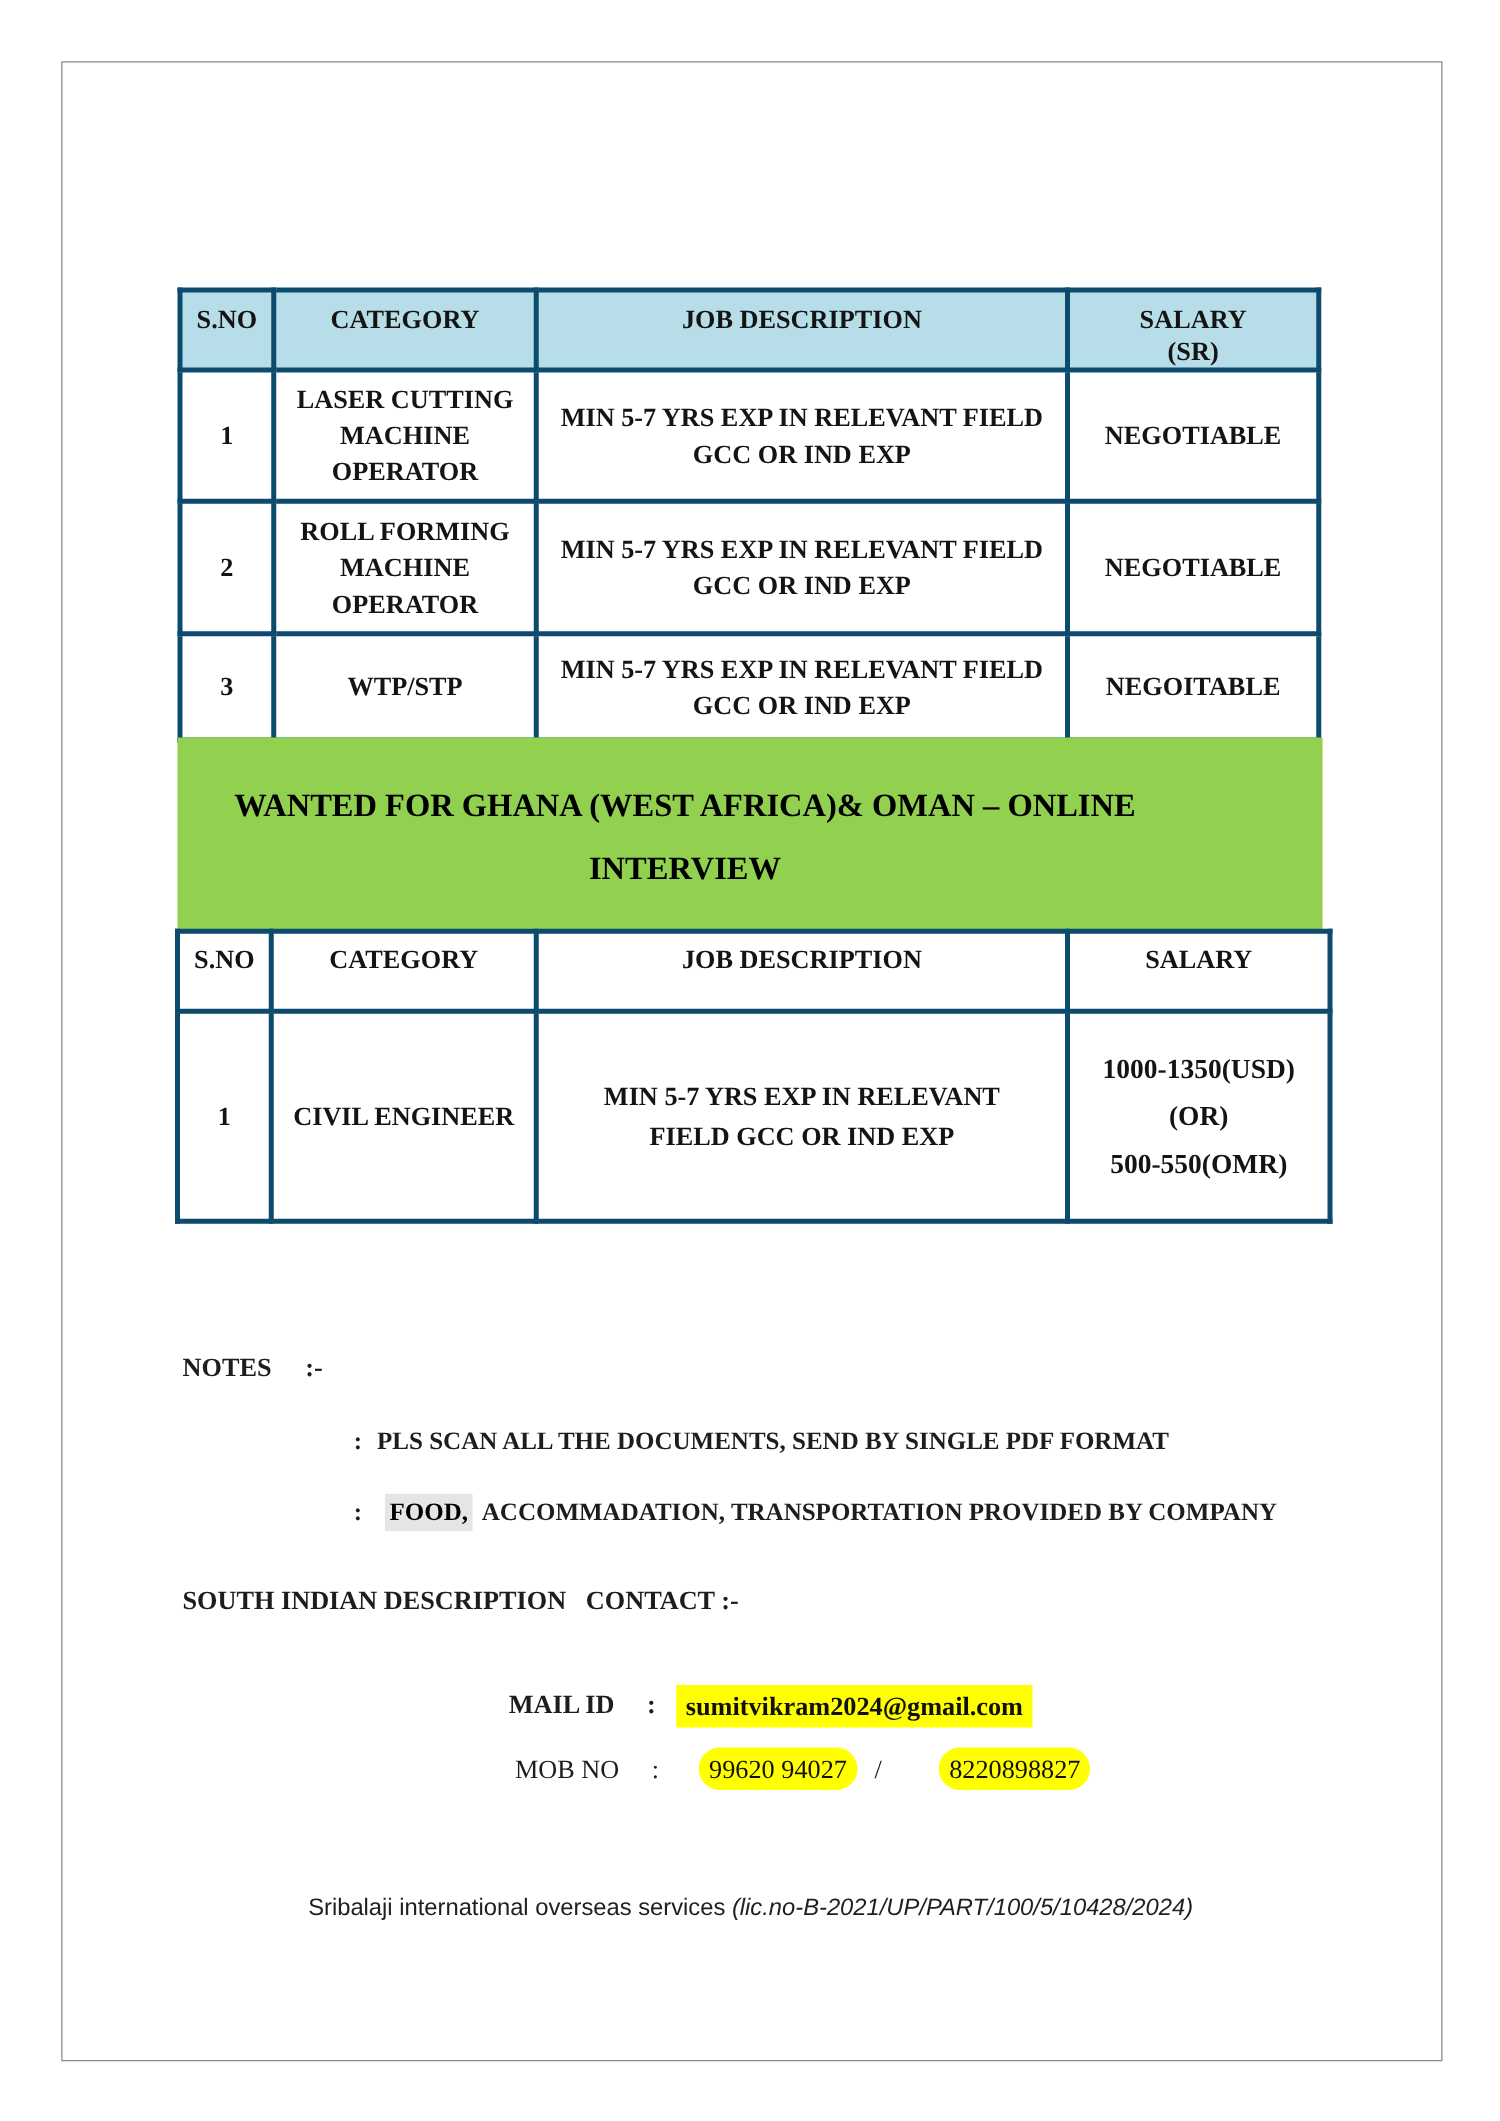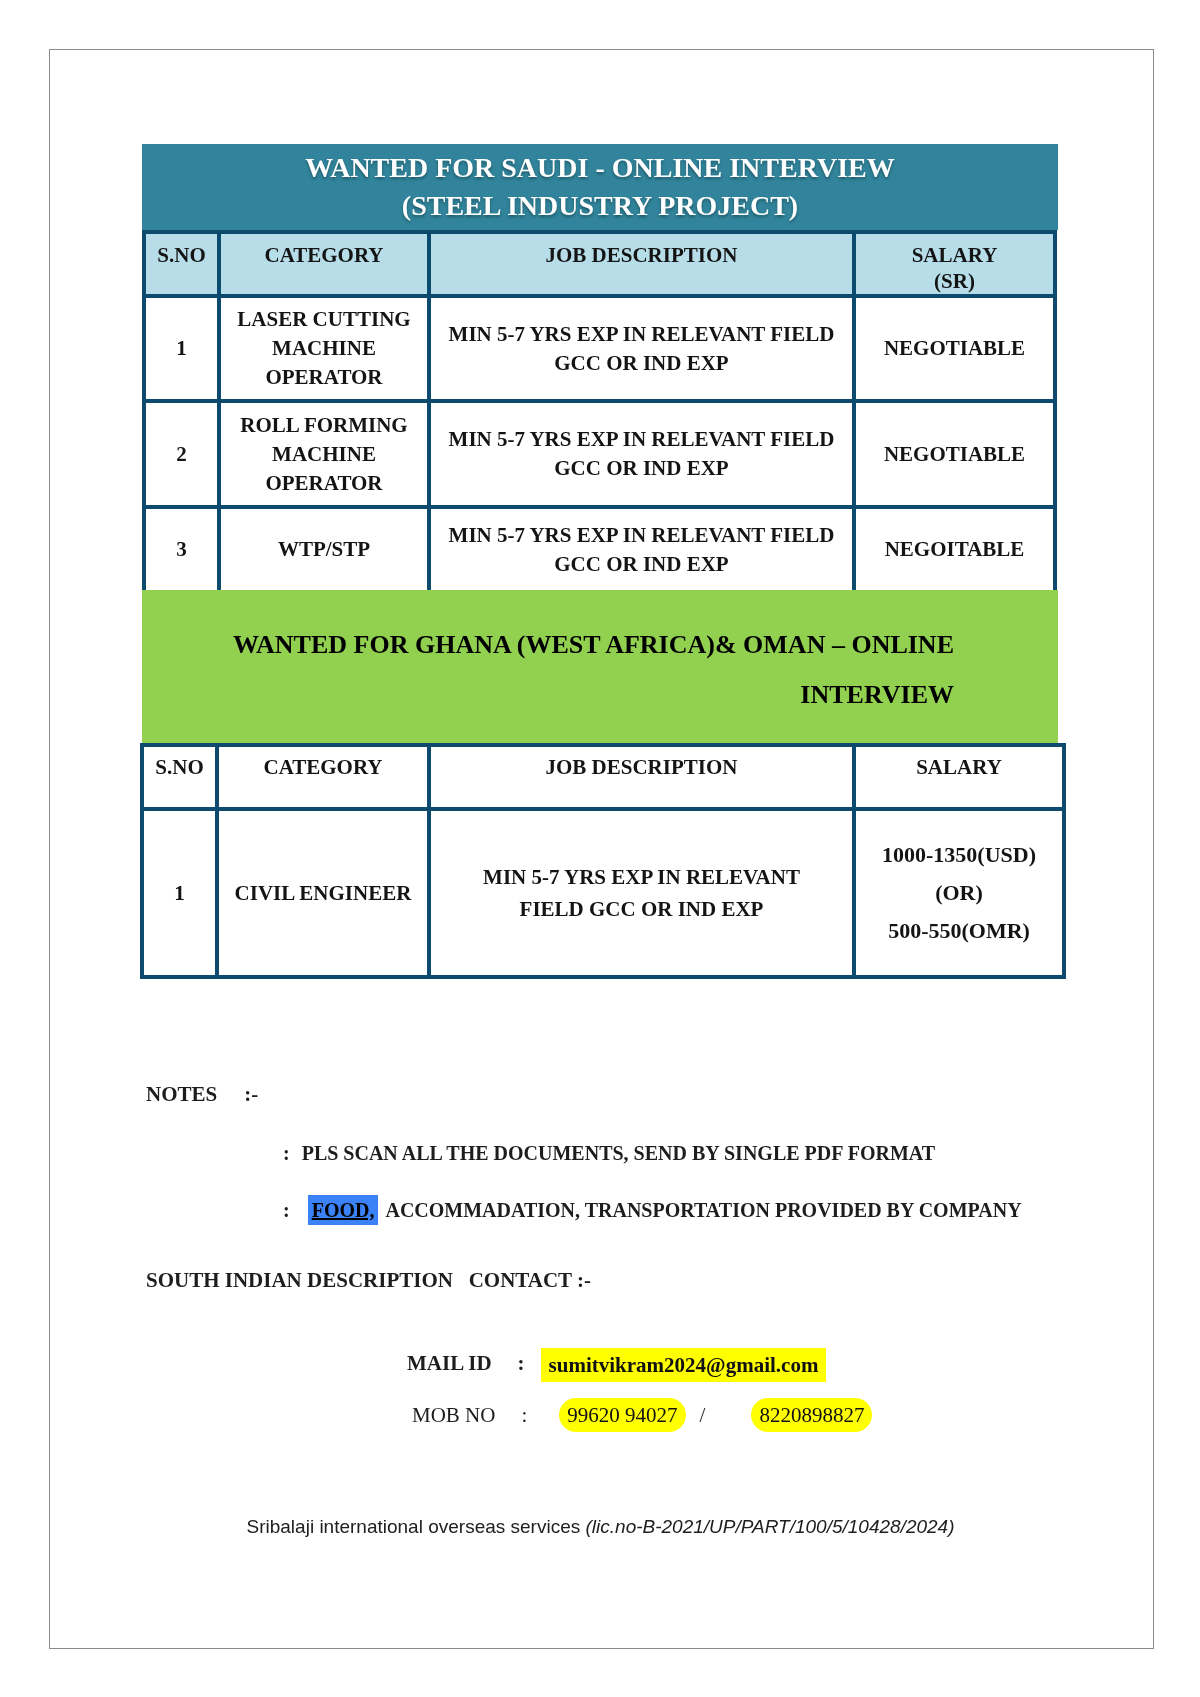--- a/index.html
+++ b/index.html
@@ -33,32 +33,32 @@
   .t2{left:140px;top:743px;width:922px;font-size:21px;}
   .t2 th{background:#ffffff;vertical-align:top;padding-top:8px;font-size:21px;}
   .t2 .hrow{height:64px;}
   .t2 .r1{height:168px;}
   .t2 td{line-height:32px;}
   .t2 .salary-cell{font-size:22px;line-height:38px;}
   
   .banner-ghana{
     position:absolute;left:142px;top:590px;width:916px;height:155px;
     background:#92D050;color:#000000;font-weight:bold;font-size:26px;line-height:50px;
-    padding-top:30px;padding-right:104px;box-sizing:border-box;text-align:right;overflow:hidden;
+    padding-top:30px;padding-right:104px;box-sizing:border-box;text-align:center;overflow:hidden;
   }
   
   .notes-row{position:absolute;left:146px;top:1080px;display:flex;gap:27px;
     font-weight:bold;font-size:21px;line-height:28px;color:#1d1d1d;}
   .note-line{position:absolute;left:283px;display:flex;align-items:baseline;
     font-weight:bold;font-size:20px;line-height:28px;color:#1d1d1d;}
   .note-1{top:1139px;}
   .note-2{top:1195px;}
   .note-line .colon{flex:0 0 auto;}
   .note-line .ntext{margin-left:12px;white-space:pre-wrap;}
-  .hl-green{margin-left:18px;background:#3b82f6;color:#000000;padding:1px 4px;text-decoration:underline;}
+  .hl-green{margin-left:18px;background:#e5e5e5;color:#000000;padding:1px 4px;}
   .after-hl{margin-left:7px;white-space:pre-wrap;}
   .south-line{position:absolute;left:146px;top:1266px;font-weight:bold;font-size:21px;
     line-height:28px;color:#1d1d1d;white-space:pre-wrap;}
   
   .mail-row{position:absolute;left:407px;top:1348px;display:flex;align-items:flex-start;
     font-weight:bold;font-size:21px;color:#1d1d1d;line-height:30px;}
   .mob-row{position:absolute;left:412px;top:1398px;display:flex;align-items:baseline;
     font-weight:normal;font-size:21px;color:#1d1d1d;line-height:30px;}
   .c-colon{margin-left:26px;}
   .hl-yellow{background:#FFFF00;color:#111111;padding:2px 8px;}
@@ -71,24 +71,20 @@
     font-family:"Liberation Sans", sans-serif;font-size:19px;color:#202020;
   }
   .footer .lic{font-style:italic;}
 </style>
 </head>
 <body>
 
 <div class="canvas">
   <div class="page-frame"></div>
 
-  <div class="banner-saudi">
-    <div>WANTED FOR SAUDI - ONLINE INTERVIEW</div>
-    <div>(STEEL INDUSTRY PROJECT)</div>
-  </div>
 
   <table class="t1">
     <colgroup>
         <col style="width:75px">
         <col style="width:210px">
         <col style="width:425px">
         <col style="width:201px">
       </colgroup>
     <tbody>
         <tr class="hrow">

